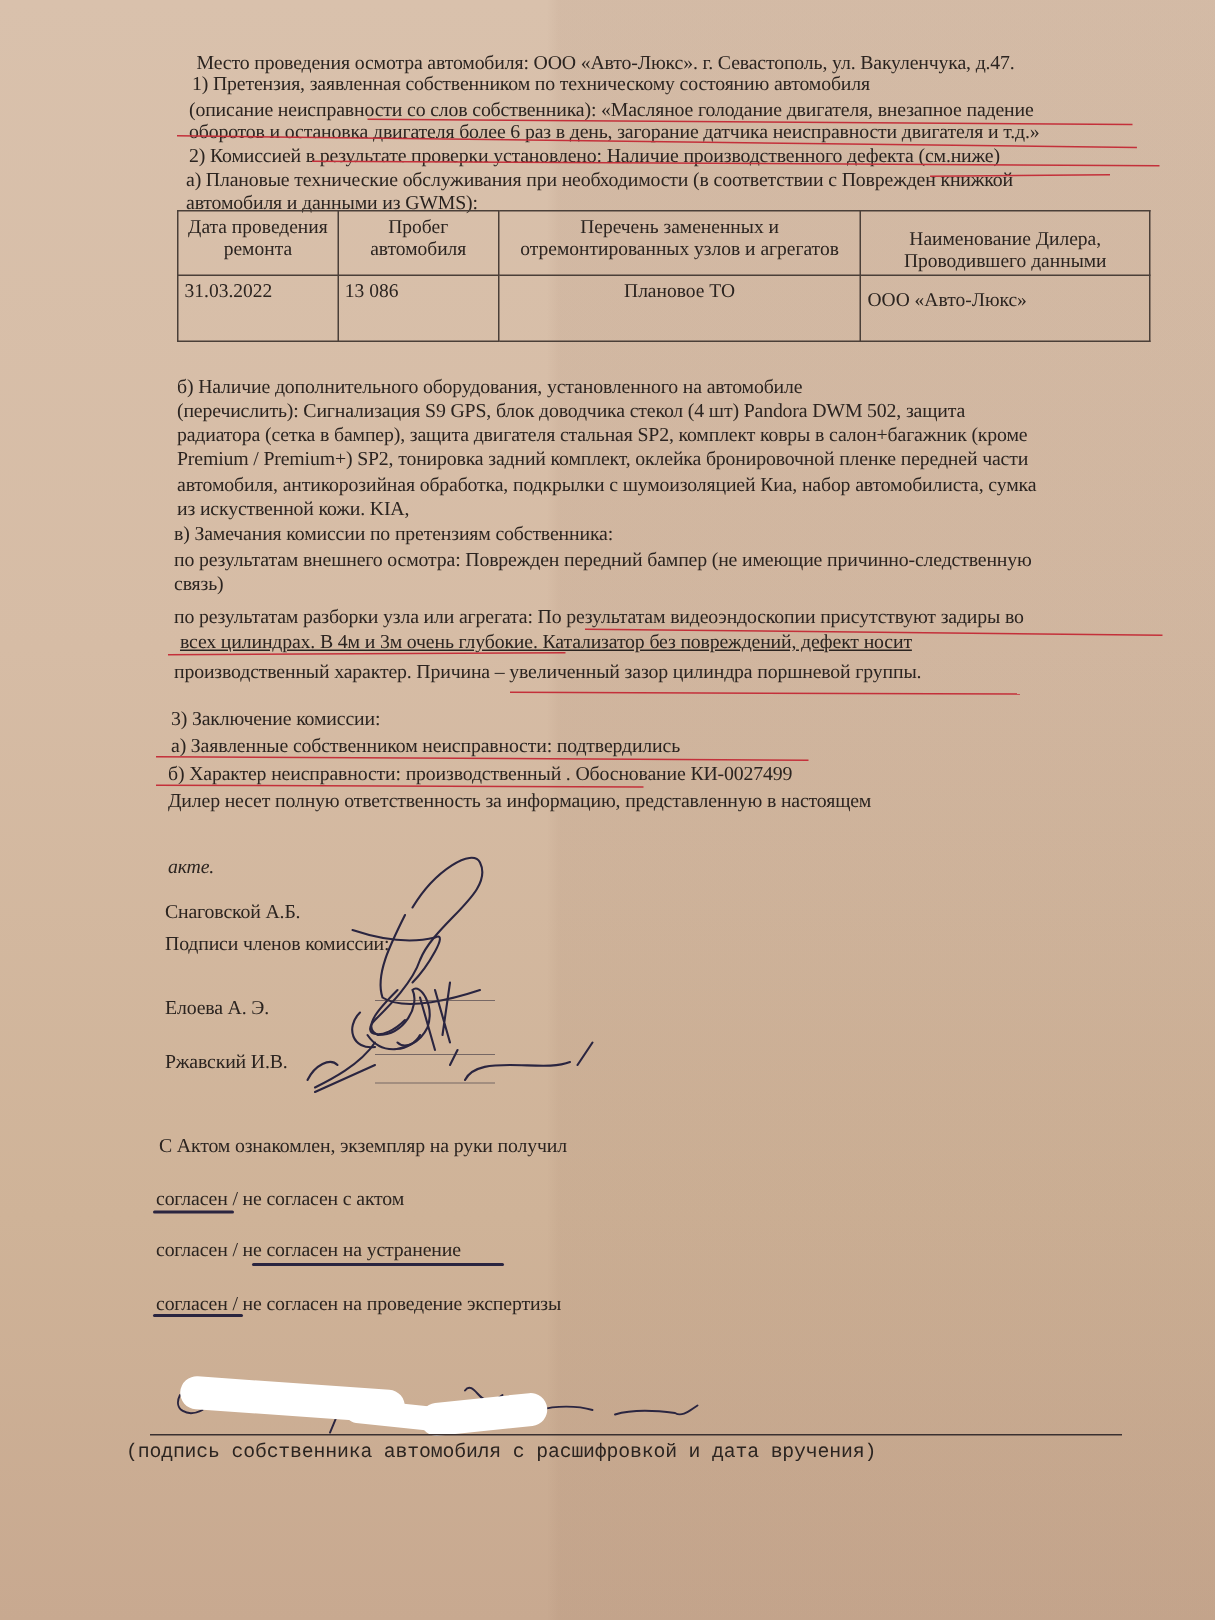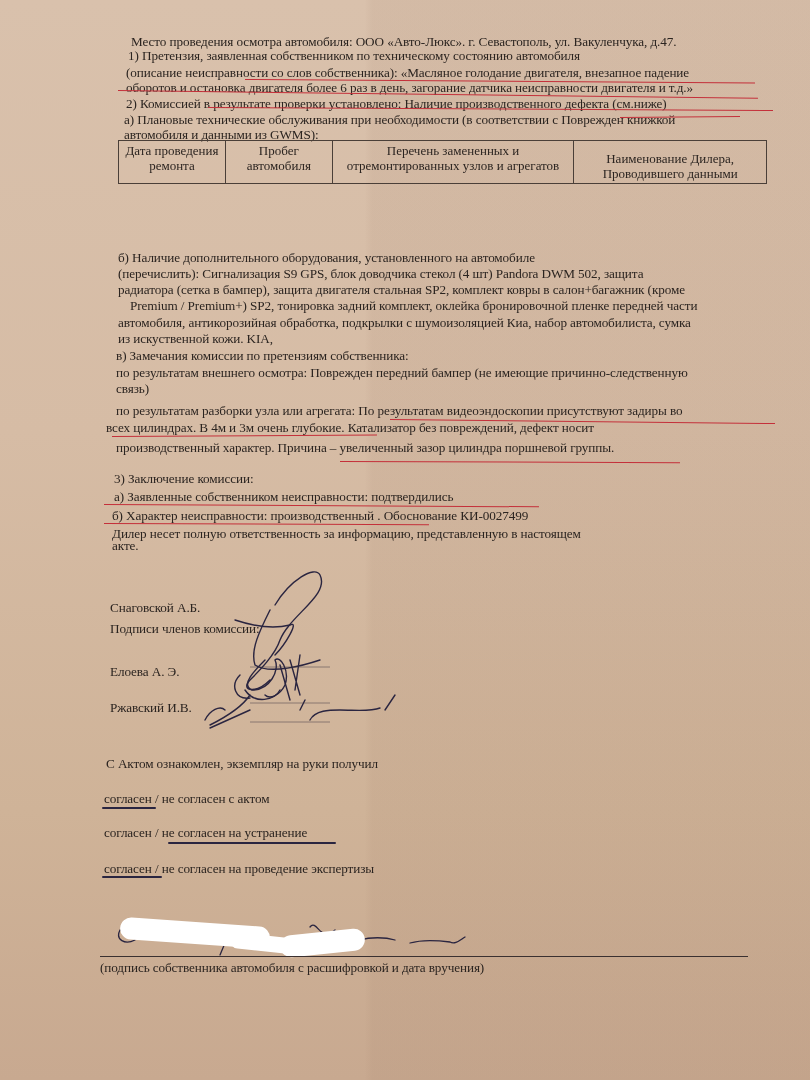--- a/index.html
+++ b/index.html
@@ -38,46 +38,52 @@
   <div class="redline" style="left:620px;top:117px;width:120px;transform:rotate(-0.5deg);"></div>
 
   <table class="svc">
     <tbody>
         <tr>
       <td style="width:100px;">Дата проведения ремонта</td>
       <td style="width:100px;">Пробег автомобиля</td>
       <td style="width:240px;">Перечень замененных и отремонтированных узлов и агрегатов</td>
       <td style="width:190px;padding-top:10px;">Наименование Дилера, Проводившего данными</td>
     </tr>
+    <tr style="height:44px;">
+      <td class="left">31.03.2022</td>
+      <td class="left">13 086</td>
+      <td>Плановое ТО</td>
+      <td class="left" style="padding-top:8px;">ООО «Авто-Люкс»</td>
+    </tr>
   </tbody>
     </table>
 
   <div class="line" style="left:118px;top:250px;">б) Наличие дополнительного оборудования, установленного на автомобиле</div>
   <div class="line" style="left:118px;top:266px;">(перечислить): Сигнализация S9 GPS, блок доводчика стекол (4 шт) Pandora DWM 502, защита</div>
   <div class="line" style="left:118px;top:282px;text-align:right;">радиатора (сетка в бампер), защита двигателя стальная SP2, комплект ковры в салон+багажник (кроме</div>
-  <div class="line" style="left:130px;top:298px;">Premium / Premium+) SP2, тонировка задний комплект, оклейка бронировочной пленке передней части</div>
+  <div class="line" style="left:118px;top:298px;">Premium / Premium+) SP2, тонировка задний комплект, оклейка бронировочной пленке передней части</div>
   <div class="line" style="left:118px;top:315px;">автомобиля, антикорозийная обработка, подкрылки с шумоизоляцией Киа, набор автомобилиста, сумка</div>
   <div class="line" style="left:118px;top:331px;">из искуственной кожи. KIA,</div>
 
   <div class="line" style="left:116px;top:348px;">в) Замечания комиссии по претензиям собственника:</div>
   <div class="line" style="left:116px;top:365px;">по результатам внешнего осмотра: Поврежден передний бампер (не имеющие причинно-следственную</div>
   <div class="line" style="left:116px;top:381px;">связь)</div>
   <div class="line" style="left:116px;top:403px;">по результатам разборки узла или агрегата: По результатам видеоэндоскопии  присутствуют задиры во</div>
-  <div class="line" style="left:106px;top:420px;">всех цилиндрах. В 4м и 3м очень глубокие. Катализатор без повреждений, дефект носит</div>
+  <div class="line" style="left:120px;top:420px;text-decoration:underline;">всех цилиндрах. В 4м и 3м очень глубокие. Катализатор без повреждений, дефект носит</div>
   <div class="line" style="left:116px;top:440px;">производственный характер. Причина – увеличенный зазор цилиндра поршневой группы.</div>
 
   <div class="redline" style="left:390px;top:419px;width:385px;transform:rotate(0.6deg);"></div>
   <div class="redline" style="left:112px;top:436px;width:265px;transform:rotate(-0.3deg);"></div>
   <div class="redline" style="left:340px;top:461px;width:340px;transform:rotate(0.2deg);"></div>
 
   <div class="line" style="left:114px;top:471px;">3) Заключение комиссии:</div>
   <div class="line" style="left:114px;top:489px;">а) Заявленные собственником неисправности: подтвердились</div>
   <div class="line" style="left:112px;top:508px;">б) Характер неисправности: производственный . Обоснование КИ-0027499</div>
   <div class="line" style="left:112px;top:526px;">Дилер несет полную ответственность за информацию, представленную в настоящем</div>
-  <div class="line" style="left:112px;top:538px;">акте.</div>
+  <div class="line" style="left:112px;top:570px;font-style:italic;">акте.</div>
 
   <div class="redline" style="left:104px;top:504px;width:435px;transform:rotate(0.3deg);"></div>
   <div class="redline" style="left:104px;top:523px;width:325px;transform:rotate(0.2deg);"></div>
 
   <div class="line" style="left:110px;top:597px;margin-top:24px;">Подписи членов комиссии:</div>
   <div class="line" style="left:110px;top:600px;">Снаговской А.Б.</div>
   <div class="line" style="left:110px;top:664px;">Елоева А. Э.</div>
   <div class="line" style="left:110px;top:700px;">Ржавский И.В.</div>
 
   <svg class="sig" style="left:180px;top:560px;" width="240" height="170" viewBox="0 0 240 170">
@@ -121,15 +127,15 @@
       <path d="M10 15 C5 25,15 30,25 25 M200 12 C205 5,210 20,215 18 M218 20 L225 15"></path>
       <path d="M250 25 C260 22,275 22,285 25 M300 28 C310 25,325 25,340 27 C345 30,350 25,355 22"></path>
       <path d="M115 28 L110 40"></path>
     </g>
   </svg>
   <div class="redact" style="left:120px;top:922px;width:150px;height:22px;transform:rotate(4deg);"></div>
   <div class="redact" style="left:230px;top:936px;width:80px;height:16px;transform:rotate(6deg);"></div>
   <div class="redact" style="left:280px;top:932px;width:85px;height:22px;transform:rotate(-6deg);"></div>
 
   <div style="position:absolute;left:100px;top:956px;width:648px;height:1px;background:#3a3030;"></div>
-  <div class="line" style="left:100px;top:960px;">(подпись собственника автомобиля с расшифровкой и дата вручения)</div>
+  <div class="line" style="left:84px;top:960px;font-family:Liberation Mono, monospace;">(подпись собственника автомобиля с расшифровкой и дата вручения)</div>
 
 </div>
 
 </body></html>

